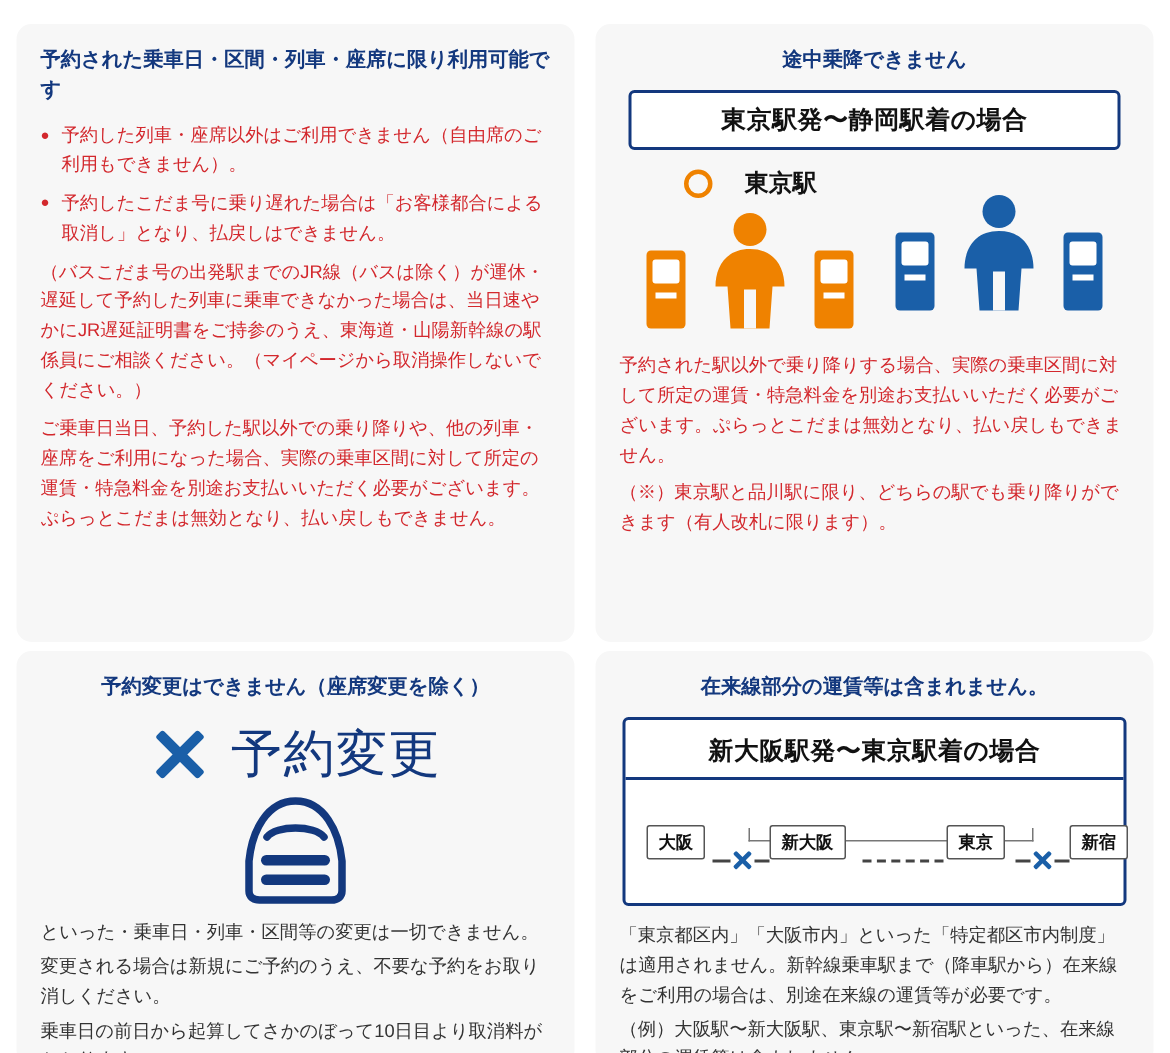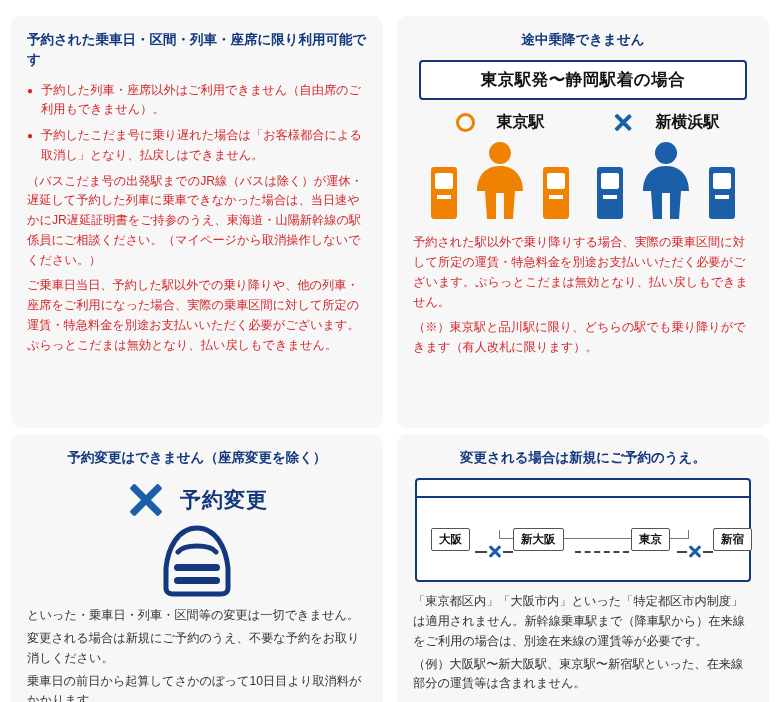--- a/index.html
+++ b/index.html
@@ -164,22 +164,22 @@
     left: 50%;
     top: 0;
     width: 7px;
     height: 40px;
     background: #1a5fa8;
     border-radius: 2px;
   }
   .big-x::before { transform: translateX(-50%) rotate(45deg); }
   .big-x::after  { transform: translateX(-50%) rotate(-45deg); }
   .big-x-text {
-    font-size: 21px;
-    font-weight: bold;
+    font-size: 34px;
+    font-weight: normal;
     color: #13387e;
     letter-spacing: 1px;
   }
   .train-art {
     width: 90px;
     height: 76px;
     margin: 2px auto 8px auto;
     display: block;
   }
   .plain-para {
@@ -314,24 +314,20 @@
             <rect x="122" y="36" width="18" height="16" rx="2" fill="#ffffff"></rect>
             <rect x="124" y="58" width="14" height="4" fill="#ffffff"></rect>
 
             <circle cx="75" cy="16" r="11" fill="#ef8200"></circle>
             <path d="M75 29 C58 29 52 42 52 54 L60 54 L62 82 L88 82 L90 54 L98 54 C98 42 92 29 75 29 Z" fill="#ef8200"></path>
             <rect x="71" y="56" width="8" height="26" fill="#f7f7f7"></rect>
           </svg>
         </div>
 
         <div class="station-col">
-          <div class="station-label">
-            <span class="mark-cross"></span>
-            <span>新横浜駅</span>
-          </div>
           <svg class="gate-art" viewBox="0 0 150 86">
             <rect x="6" y="30" width="26" height="52" rx="3" fill="#1a5fa8"></rect>
             <rect x="10" y="36" width="18" height="16" rx="2" fill="#ffffff"></rect>
             <rect x="12" y="58" width="14" height="4" fill="#ffffff"></rect>
             <rect x="118" y="30" width="26" height="52" rx="3" fill="#1a5fa8"></rect>
             <rect x="122" y="36" width="18" height="16" rx="2" fill="#ffffff"></rect>
             <rect x="124" y="58" width="14" height="4" fill="#ffffff"></rect>
             <circle cx="75" cy="16" r="11" fill="#1a5fa8"></circle>
             <path d="M75 29 C58 29 52 42 52 54 L60 54 L62 82 L88 82 L90 54 L98 54 C98 42 92 29 75 29 Z" fill="#1a5fa8"></path>
             <rect x="71" y="56" width="8" height="26" fill="#f7f7f7"></rect>
@@ -357,23 +353,24 @@
         <rect x="22" y="42" width="46" height="7" rx="3.5" fill="#13387e"></rect>
         <rect x="22" y="55" width="46" height="7" rx="3.5" fill="#13387e"></rect>
       </svg>
 
       <p class="plain-para">といった・乗車日・列車・区間等の変更は一切できません。</p>
       <p class="plain-para">変更される場合は新規にご予約のうえ、不要な予約をお取り消しください。</p>
       <p class="plain-para">乗車日の前日から起算してさかのぼって10日目より取消料がかかります。</p>
     </section>
 
     <section class="card">
-      <h2 class="card-title center">変更される場合は新規にご予約のうえ。</h2>
+      <h2 class="card-title center">在来線部分の運賃等は含まれません。</h2>
 
       <div class="route-box">
+        <div class="route-title">新大阪駅発〜東京駅着の場合</div>
         <div class="route-sep"></div>
 
         <div class="route-diagram">
           <span class="seg-bracket"></span>
 
           <span class="st-node" style="left:6px;">大阪</span>
           <span class="x-small" style="left:62px;"></span>
           <span class="solid-line" style="left:50px;width:12px;"></span>
           <span class="solid-line" style="left:78px;width:10px;"></span>
           <span class="st-node" style="left:88px;">新大阪</span>

